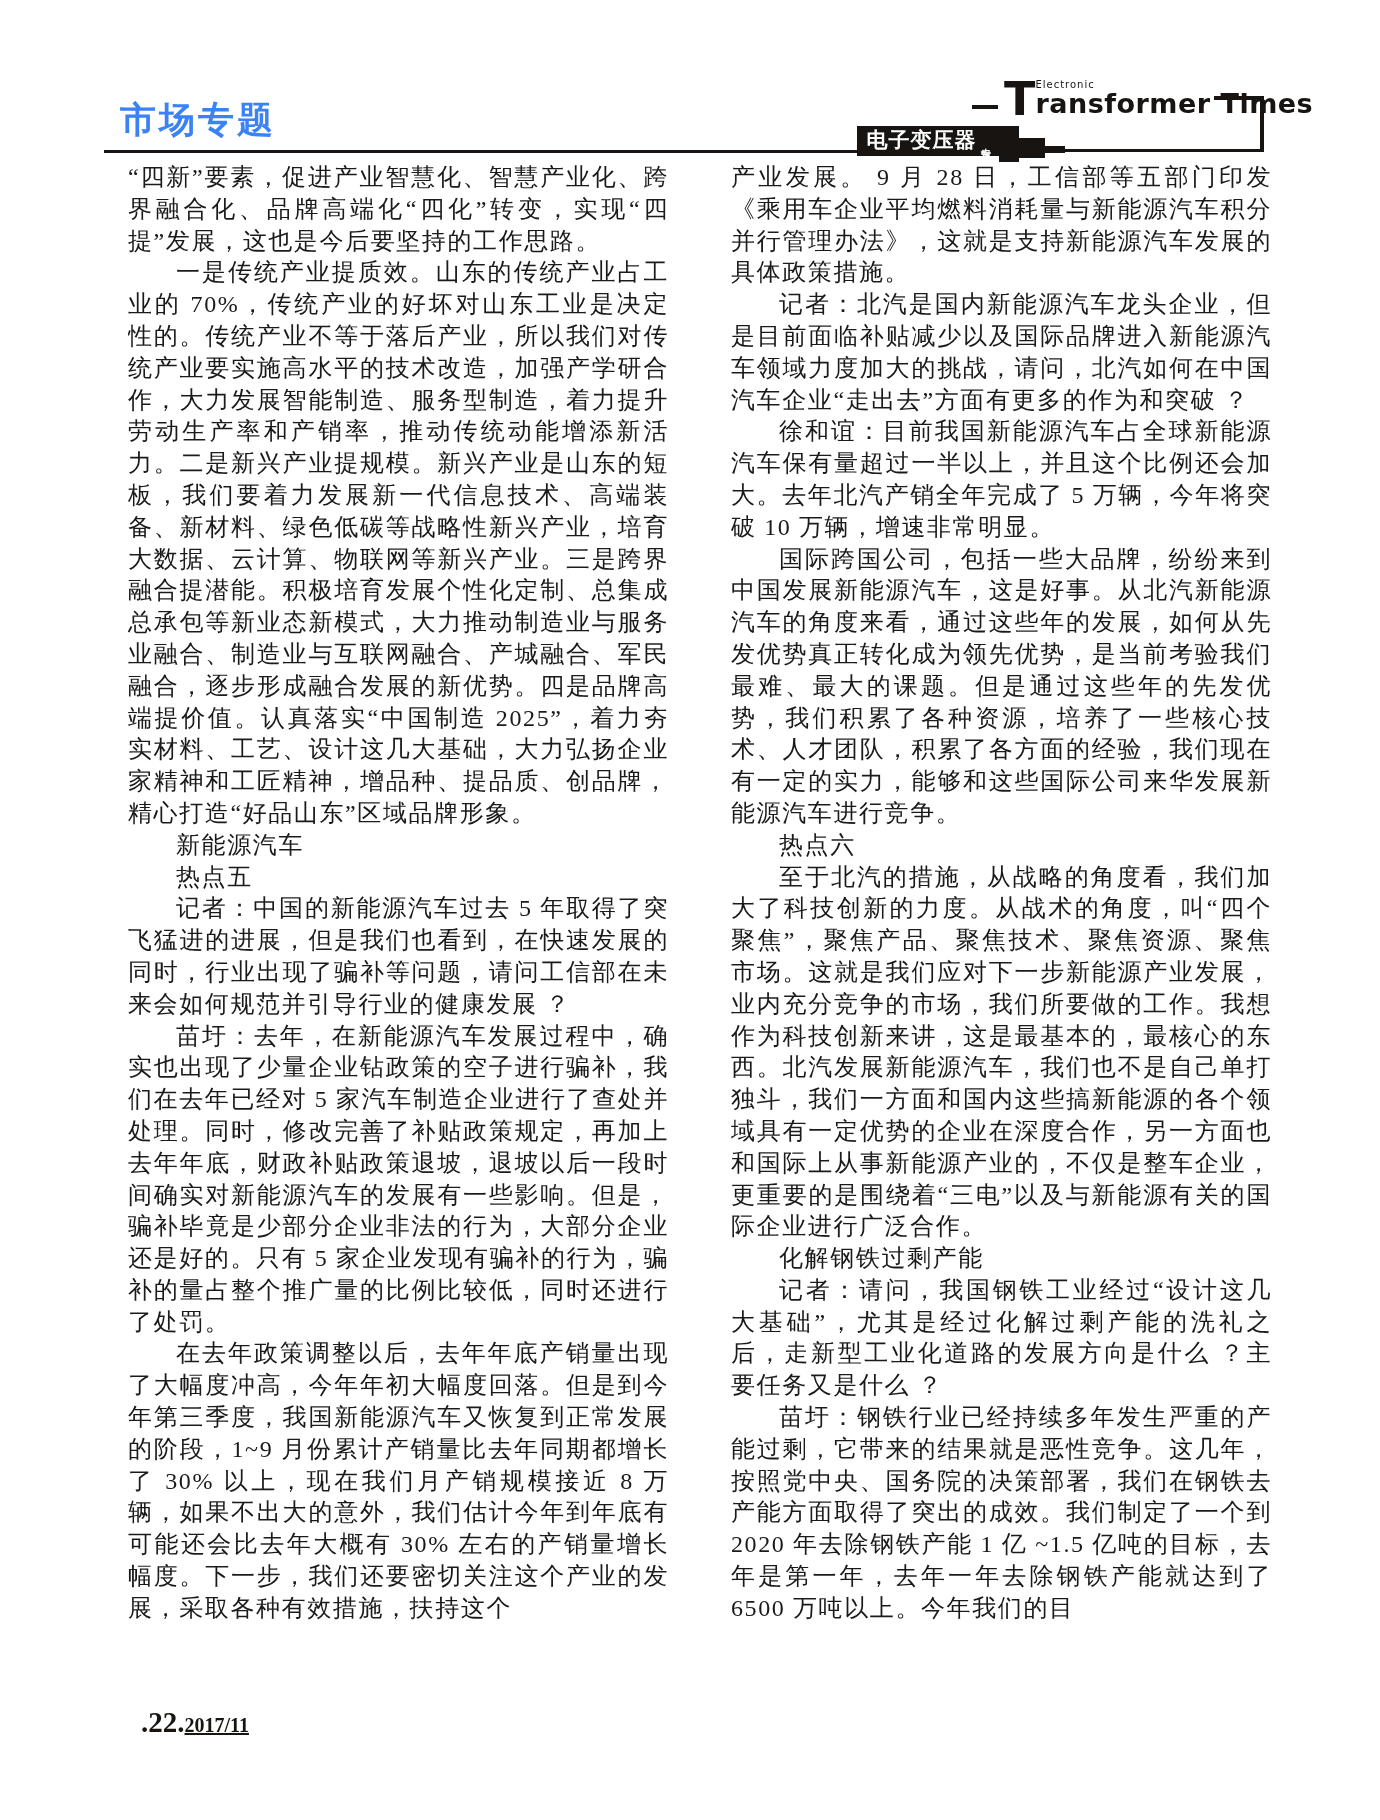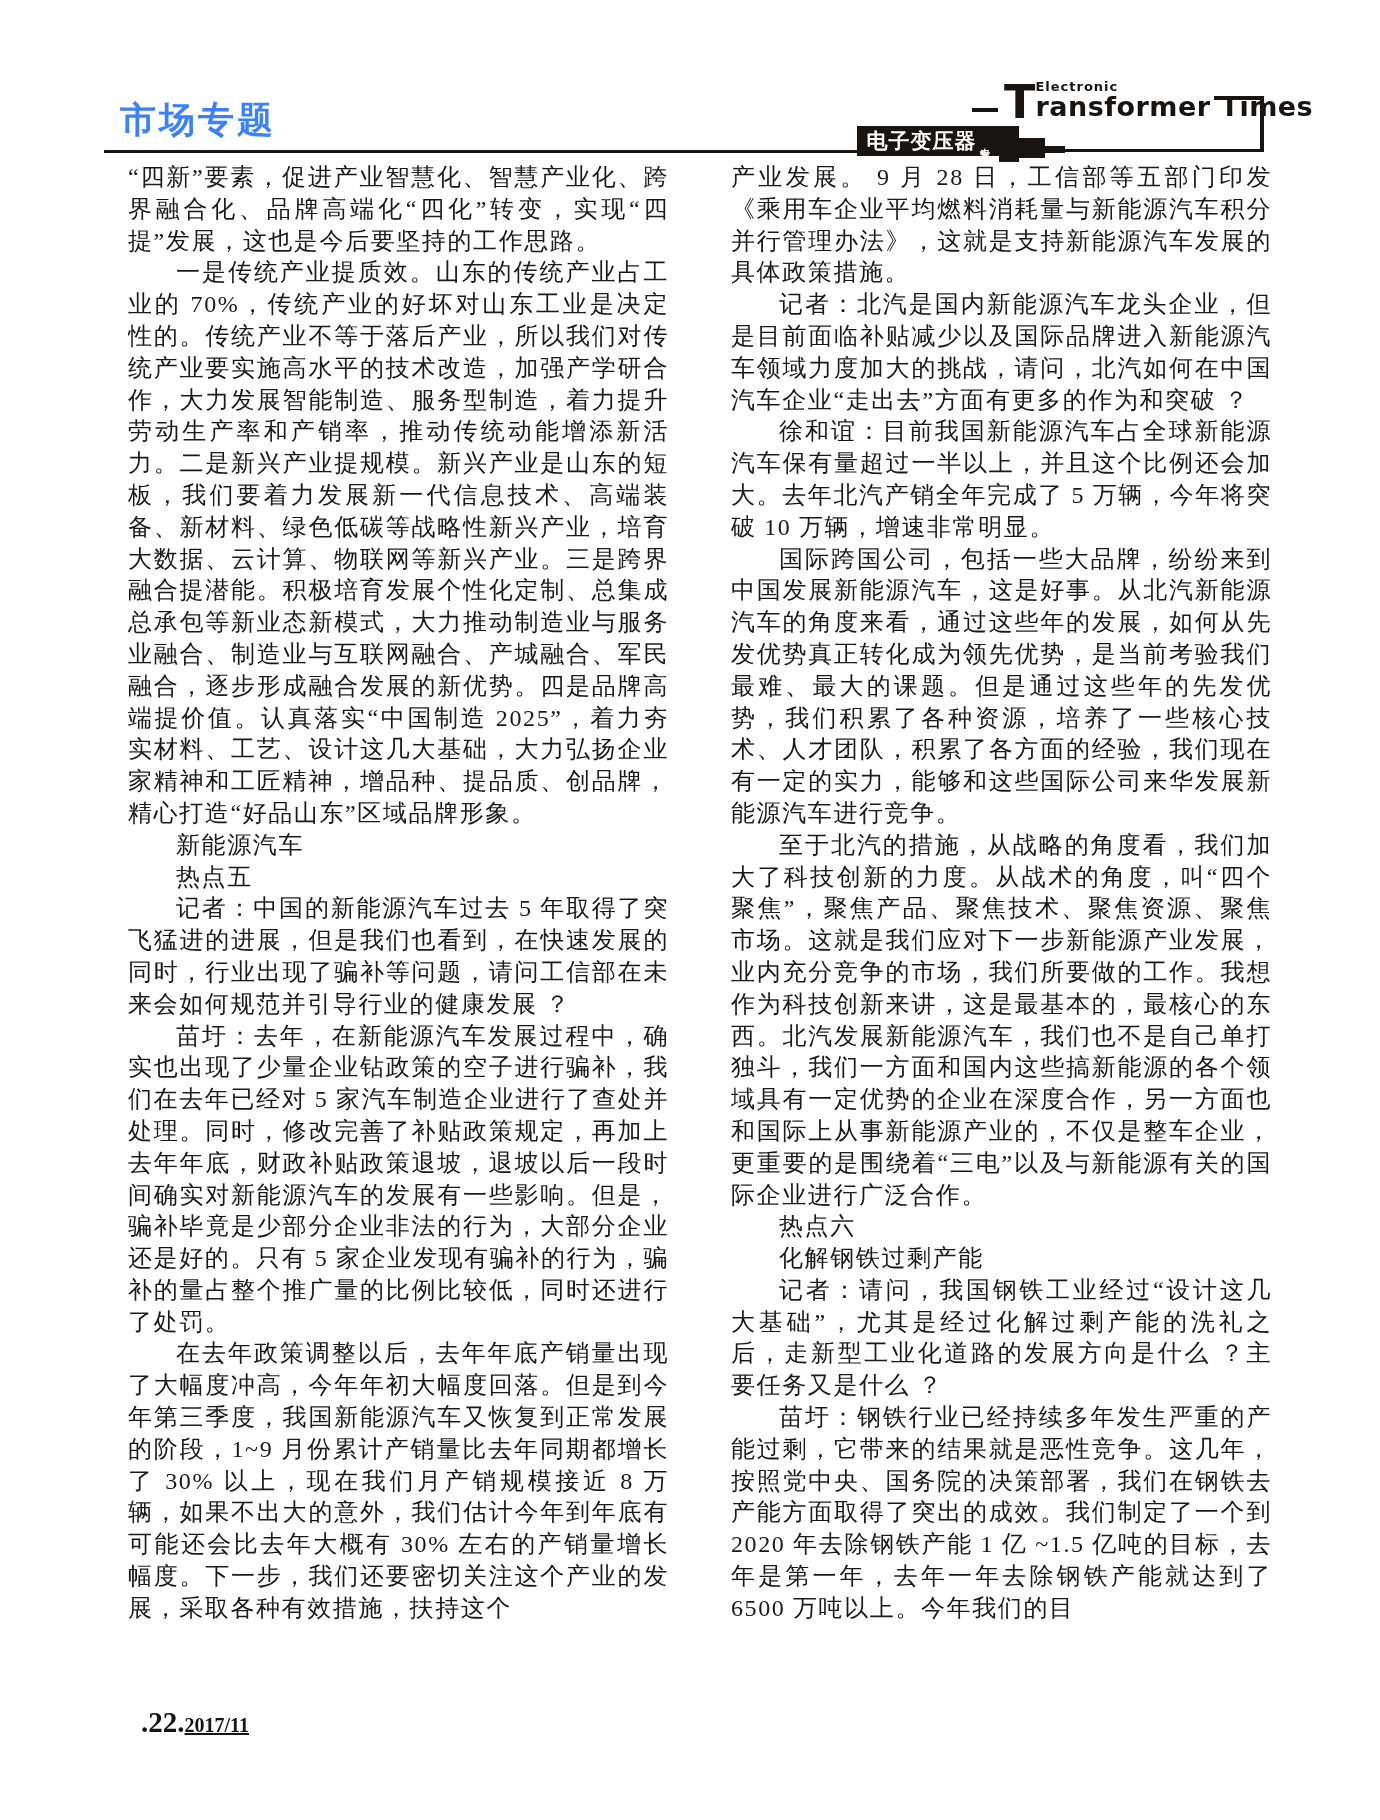--- a/index.html
+++ b/index.html
@@ -24,32 +24,32 @@
   }
   .logo-en{
     position:absolute;left:972px;top:80px;
     display:flex;align-items:flex-end;
     font-family:"DejaVu Sans","Liberation Sans",sans-serif;
     color:#171412;white-space:nowrap;
   }
   .dash-left{display:inline-block;width:26px;height:4px;background:#171412;margin:0 6px 9px 0;}
   .logo-T{font-size:46px;font-weight:800;line-height:0.82;}
   .logo-stack{display:flex;flex-direction:column;align-items:flex-start;}
-  .logo-electronic{font-size:13px;font-weight:700;line-height:1;letter-spacing:1px;}
+  .logo-electronic{font-size:10px;font-weight:400;line-height:1;letter-spacing:1px;}
   .logo-rest{font-size:27px;font-weight:800;line-height:1.05;letter-spacing:0.5px;}
   .corner-bracket{
     position:absolute;left:1214px;top:96px;width:46px;height:52px;
     border-top:4px solid #171412;border-right:4px solid #171412;
   }
   .lower-line{position:absolute;left:1058px;top:149px;width:202px;height:3px;background:#171412;}
   .logo-cn-box{
     position:absolute;left:857px;top:126px;width:142px;height:30px;
     background:#171412;color:#ffffff;
     display:flex;align-items:center;justify-content:center;gap:3px;
-    font-family:Liberation Serif, serif;
+    font-family:Liberation Mono, monospace;
   }
   .logo-cn-main{font-size:21px;font-weight:900;line-height:1;letter-spacing:1px;}
   .logo-cn-suffix{
     writing-mode:vertical-rl;text-orientation:upright;
     font-size:10px;font-weight:700;line-height:1;letter-spacing:1px;
   }
   .step1{position:absolute;left:999px;top:126px;width:20px;height:36px;background:#171412;}
   .step2{position:absolute;left:1019px;top:138px;width:26px;height:20px;background:#171412;}
   .step3{position:absolute;left:1045px;top:146px;width:20px;height:7px;background:#171412;}
   
@@ -113,22 +113,22 @@
         <p class="para">热点五</p>
         <p class="para">记者：中国的新能源汽车过去 5 年取得了突飞猛进的进展，但是我们也看到，在快速发展的同时，行业出现了骗补等问题，请问工信部在未来会如何规范并引导行业的健康发展 ？</p>
         <p class="para">苗圩：去年，在新能源汽车发展过程中，确实也出现了少量企业钻政策的空子进行骗补，我们在去年已经对 5 家汽车制造企业进行了查处并处理。同时，修改完善了补贴政策规定，再加上去年年底，财政补贴政策退坡，退坡以后一段时间确实对新能源汽车的发展有一些影响。但是，骗补毕竟是少部分企业非法的行为，大部分企业还是好的。只有 5 家企业发现有骗补的行为，骗补的量占整个推广量的比例比较低，同时还进行了处罚。</p>
         <p class="para">在去年政策调整以后，去年年底产销量出现了大幅度冲高，今年年初大幅度回落。但是到今年第三季度，我国新能源汽车又恢复到正常发展的阶段，1~9 月份累计产销量比去年同期都增长了 30% 以上，现在我们月产销规模接近 8 万辆，如果不出大的意外，我们估计今年到年底有可能还会比去年大概有 30% 左右的产销量增长幅度。下一步，我们还要密切关注这个产业的发展，采取各种有效措施，扶持这个</p>
       </div>
     <div class="col">
         <p class="para no-indent">产业发展。 9 月 28 日，工信部等五部门印发《乘用车企业平均燃料消耗量与新能源汽车积分并行管理办法》，这就是支持新能源汽车发展的具体政策措施。</p>
         <p class="para">记者：北汽是国内新能源汽车龙头企业，但是目前面临补贴减少以及国际品牌进入新能源汽车领域力度加大的挑战，请问，北汽如何在中国汽车企业“走出去”方面有更多的作为和突破 ？</p>
         <p class="para">徐和谊：目前我国新能源汽车占全球新能源汽车保有量超过一半以上，并且这个比例还会加大。去年北汽产销全年完成了 5 万辆，今年将突破 10 万辆，增速非常明显。</p>
         <p class="para">国际跨国公司，包括一些大品牌，纷纷来到中国发展新能源汽车，这是好事。从北汽新能源汽车的角度来看，通过这些年的发展，如何从先发优势真正转化成为领先优势，是当前考验我们最难、最大的课题。但是通过这些年的先发优势，我们积累了各种资源，培养了一些核心技术、人才团队，积累了各方面的经验，我们现在有一定的实力，能够和这些国际公司来华发展新能源汽车进行竞争。</p>
+        <p class="para">热点六</p>
         <p class="para">至于北汽的措施，从战略的角度看，我们加大了科技创新的力度。从战术的角度，叫“四个聚焦”，聚焦产品、聚焦技术、聚焦资源、聚焦市场。这就是我们应对下一步新能源产业发展，业内充分竞争的市场，我们所要做的工作。我想作为科技创新来讲，这是最基本的，最核心的东西。北汽发展新能源汽车，我们也不是自己单打独斗，我们一方面和国内这些搞新能源的各个领域具有一定优势的企业在深度合作，另一方面也和国际上从事新能源产业的，不仅是整车企业，更重要的是围绕着“三电”以及与新能源有关的国际企业进行广泛合作。</p>
-        <p class="para">热点六</p>
         <p class="para">化解钢铁过剩产能</p>
         <p class="para">记者：请问，我国钢铁工业经过“设计这几大基础”，尤其是经过化解过剩产能的洗礼之后，走新型工业化道路的发展方向是什么 ？主要任务又是什么 ？</p>
         <p class="para">苗圩：钢铁行业已经持续多年发生严重的产能过剩，它带来的结果就是恶性竞争。这几年，按照党中央、国务院的决策部署，我们在钢铁去产能方面取得了突出的成效。我们制定了一个到 2020 年去除钢铁产能 1 亿 ~1.5 亿吨的目标，去年是第一年，去年一年去除钢铁产能就达到了 6500 万吨以上。今年我们的目</p>
       </div>
   </div>
 
   <div class="page-footer">
     <span class="pf-num">.22.</span><span class="pf-issue">2017/11</span>
   </div>
 

